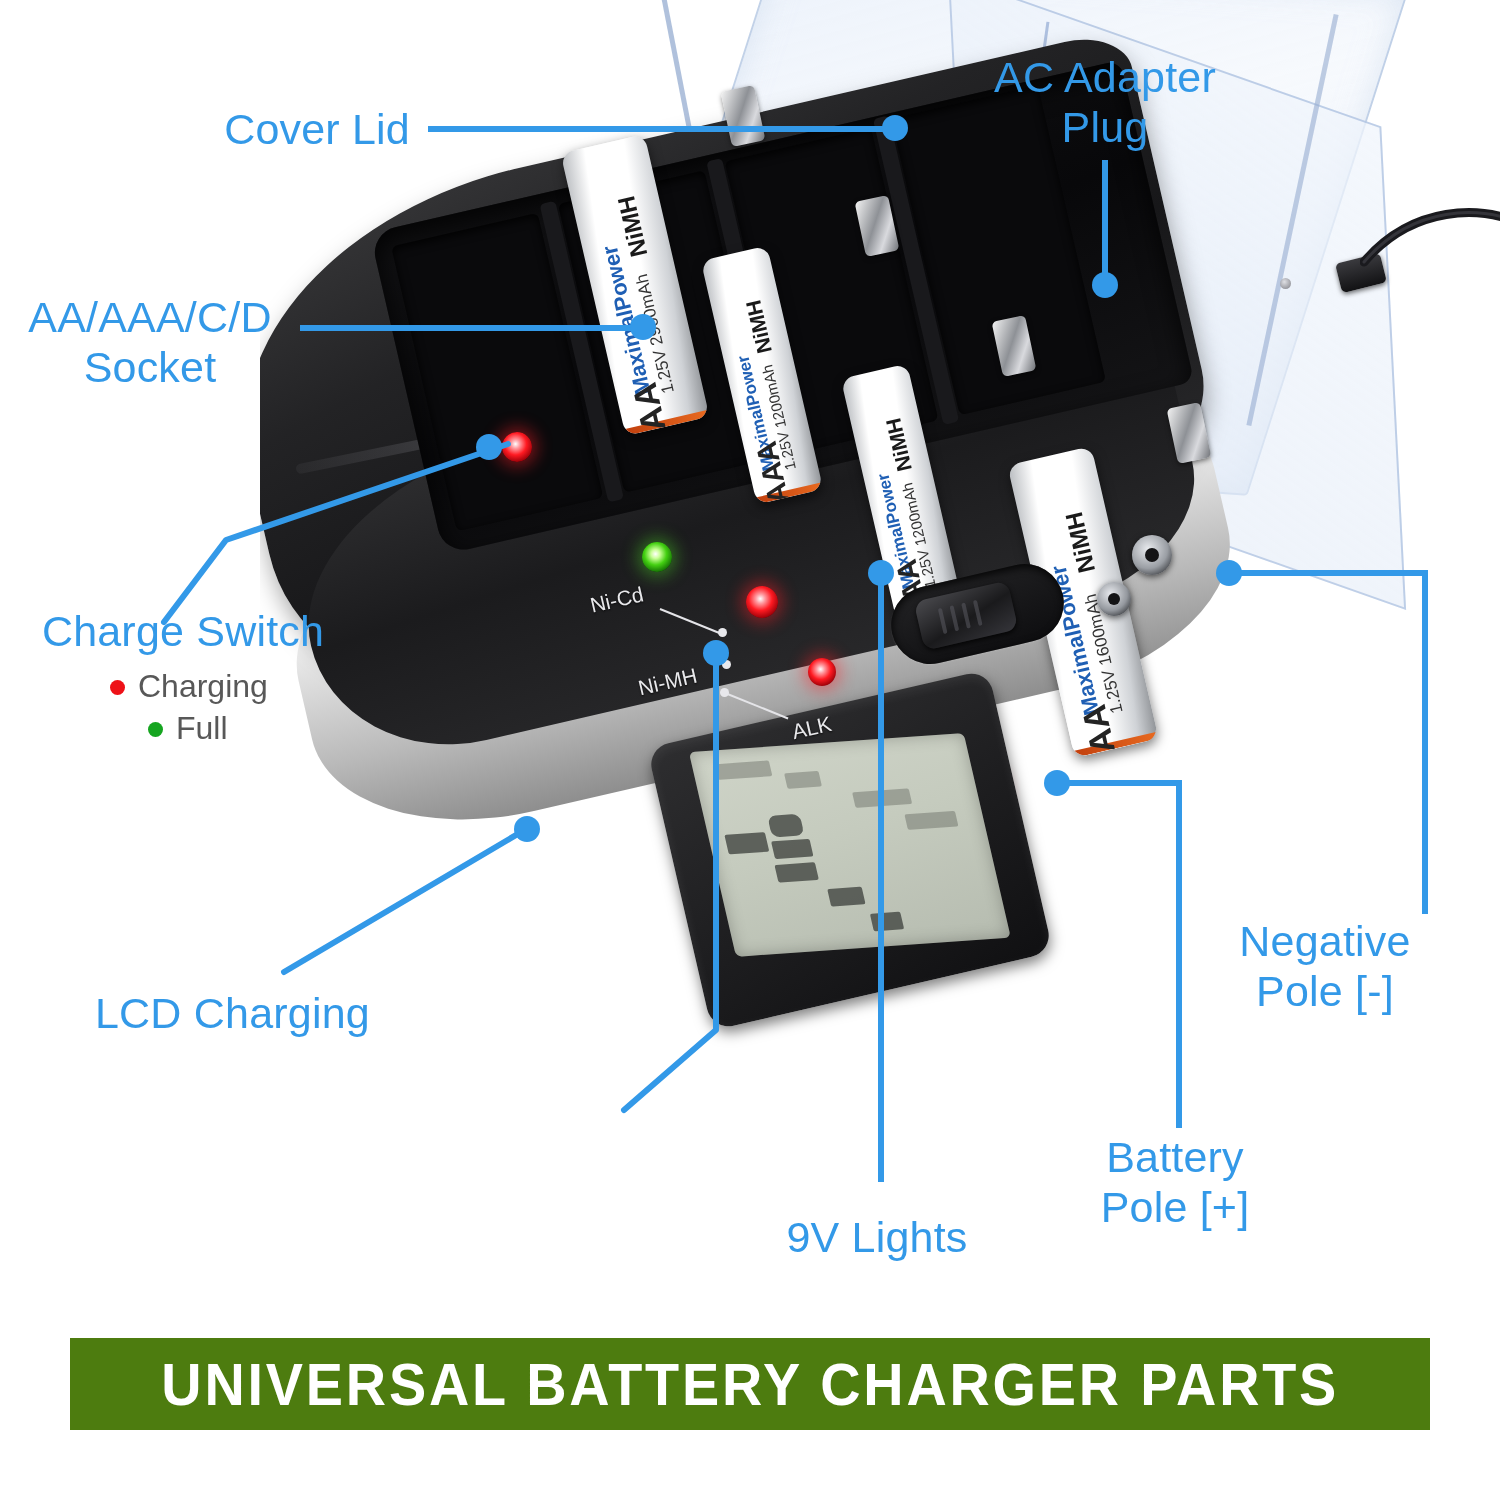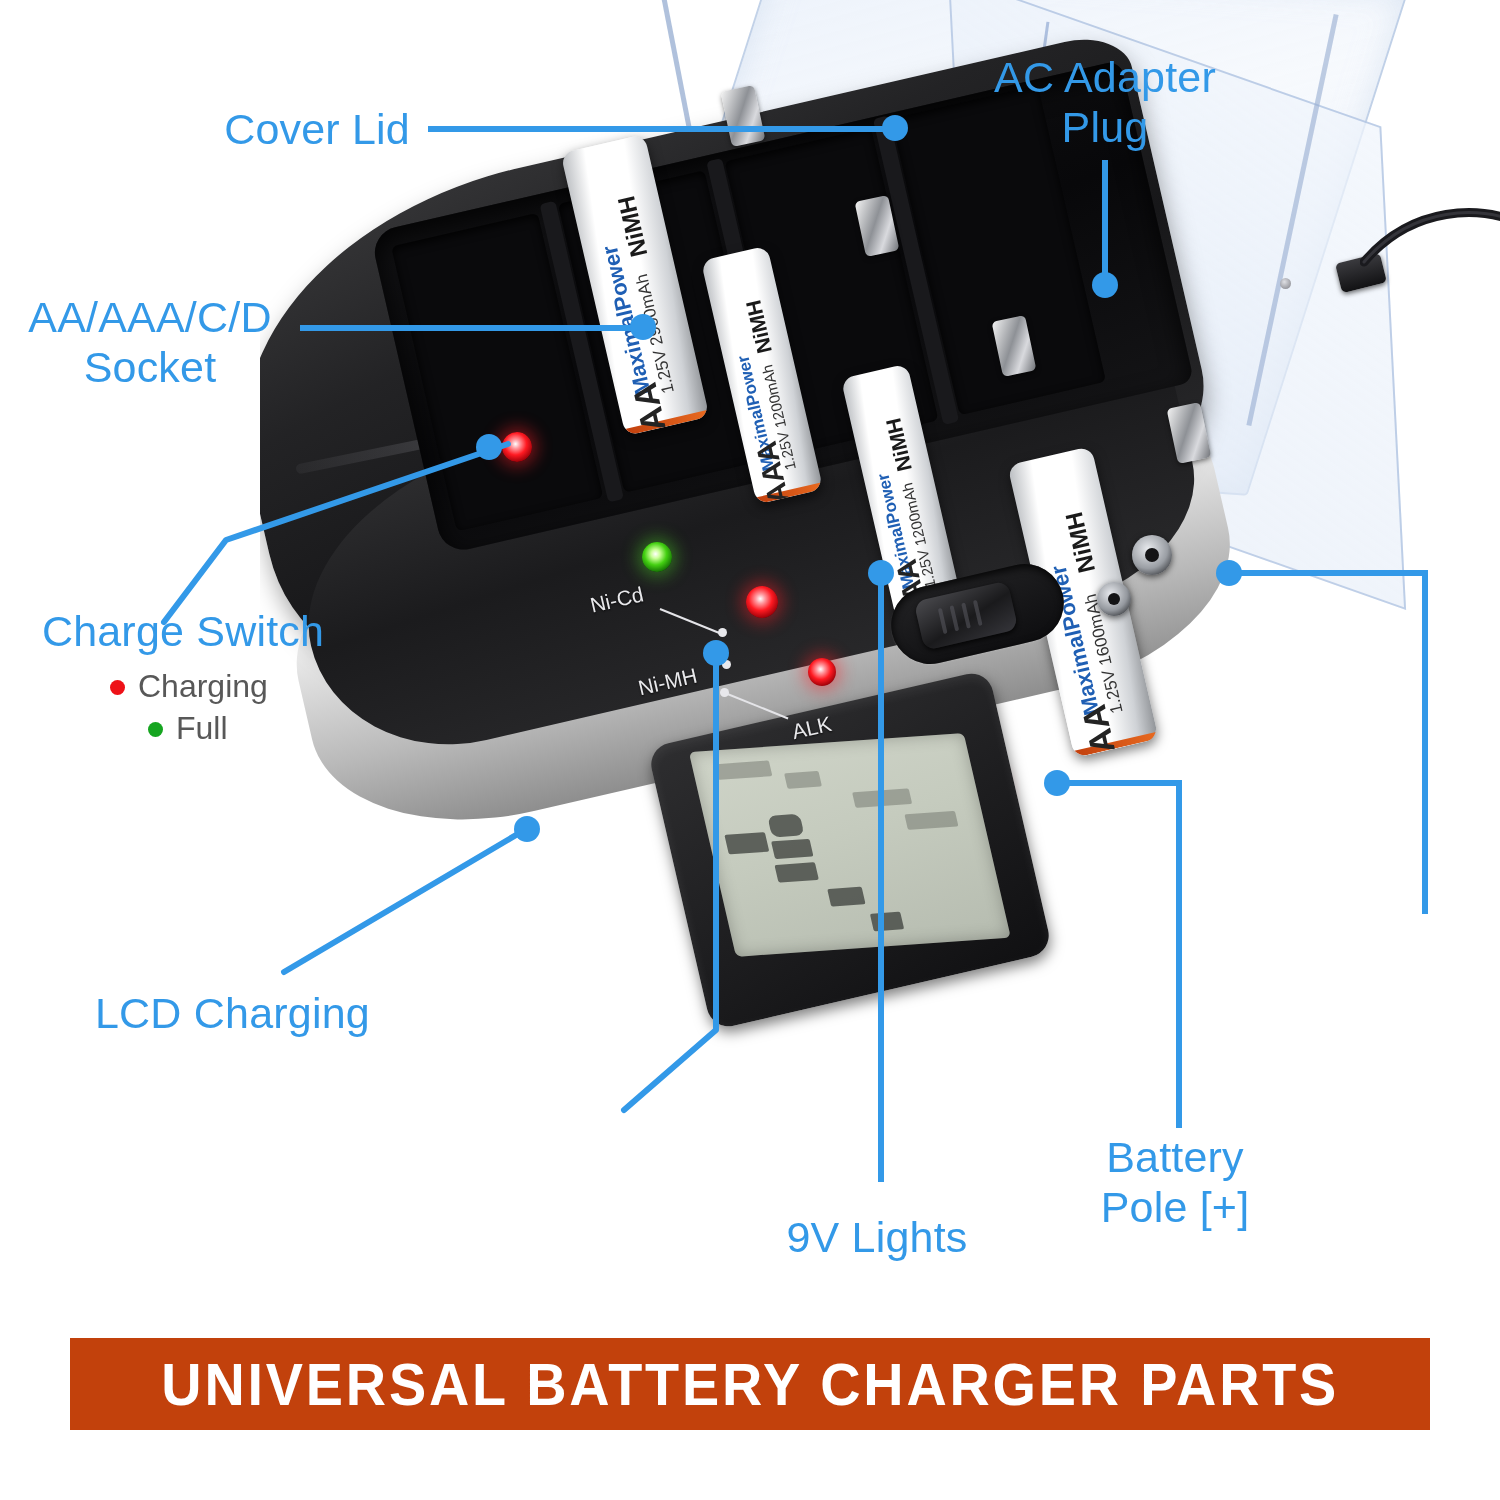--- a/index.html
+++ b/index.html
@@ -20,21 +20,21 @@
   .legend-dot{position:absolute;width:15px;height:15px;border-radius:50%;}
 
   
   .lead{position:absolute;background:#3399e8;}
   .lead.h{height:6px;}
   .lead.v{width:6px;}
   .dot{position:absolute;width:26px;height:26px;border-radius:50%;background:#3399e8;}
 
   
   #banner{position:absolute;left:70px;top:1338px;width:1360px;height:92px;
-          background:#c2410c;display:flex;align-items:center;justify-content:center;}
+          background:#4d7c0f;display:flex;align-items:center;justify-content:center;}
   #banner span{color:#fff;font-size:60px;font-weight:700;letter-spacing:3px;
                transform:scaleX(.93);transform-origin:center;white-space:nowrap;}
 
   
   #photo{position:absolute;left:260px;top:0px;width:1240px;height:1110px;overflow:hidden;}
 
   
   .lid{position:absolute;}
   #lid-main{left:430px;top:-30px;width:640px;height:500px;
      background:linear-gradient(160deg,rgba(233,240,250,.85) 0%,rgba(246,249,253,.92) 40%,rgba(229,237,248,.8) 100%);
@@ -322,18 +322,20 @@
   <div class="legend-item" style="left:176px;top:710px;">Full</div>
 
   <div class="label l" style="left:95px;top:988px;width:330px;">LCD Charging</div>
 
 
   <div class="label c" style="left:752px;top:1212px;width:250px;">9V Lights</div>
 
   <div class="label c" style="left:1050px;top:1132px;width:250px;">Battery
 Pole [+]</div>
 
+  <div class="label c" style="left:1180px;top:916px;width:290px;">Negative
+Pole [-]</div>
 
   <div id="banner">
     <span>UNIVERSAL BATTERY CHARGER PARTS</span>
   </div>
 
 </div>
 
 </body></html>

